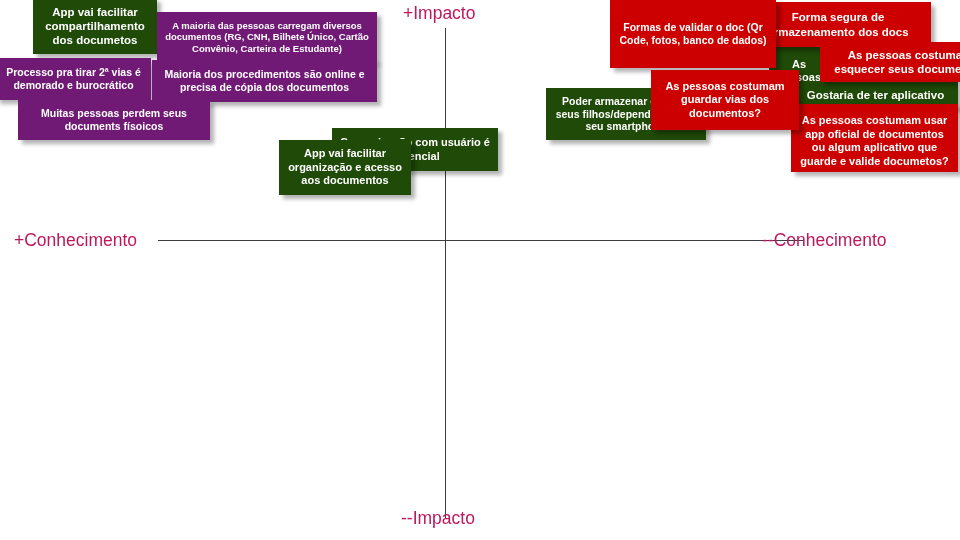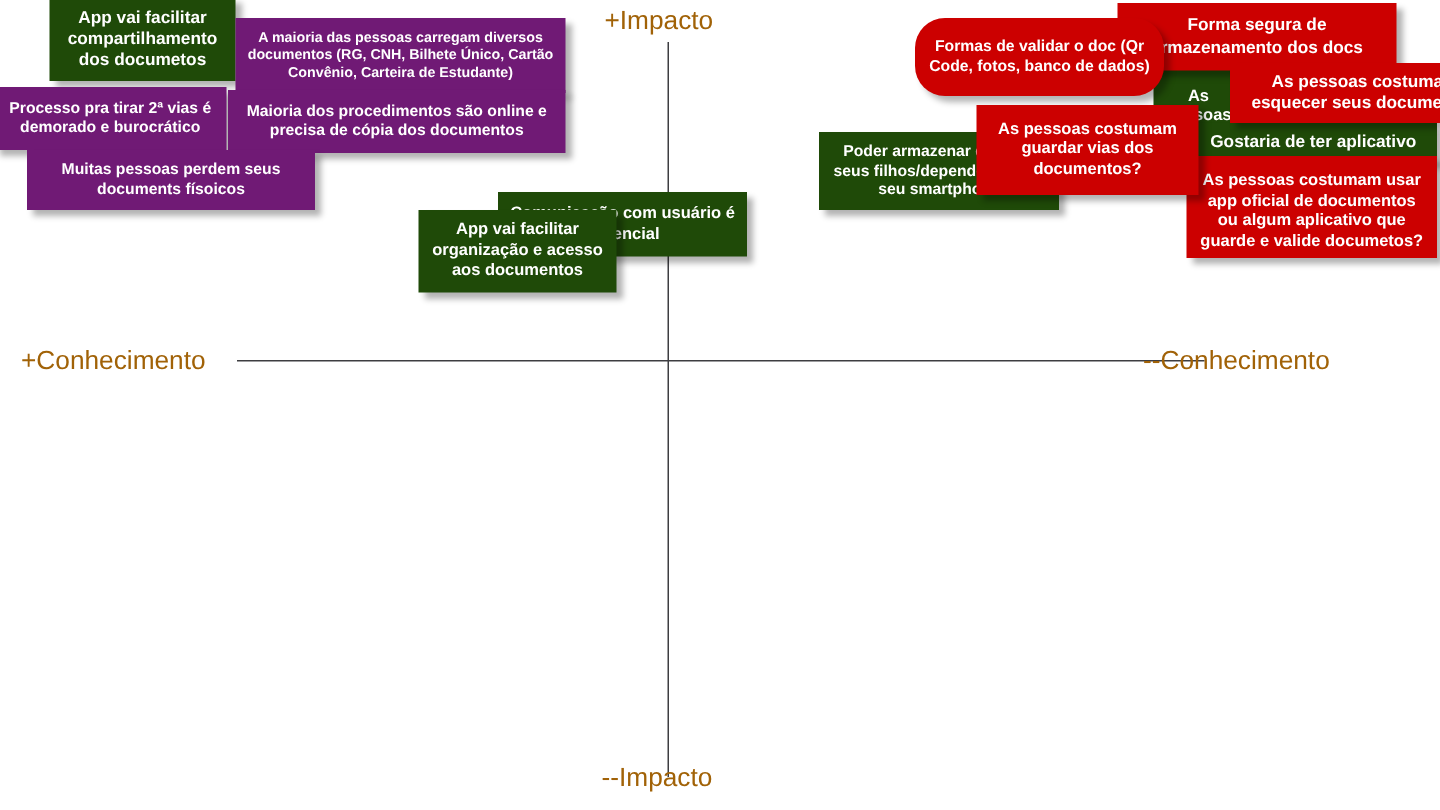--- a/index.html
+++ b/index.html
@@ -29,21 +29,21 @@
     border-top: 1.5px solid #3d3d41;
   }
   .axis-v {
     position: absolute;
     width: 0;
     border-left: 1.5px solid #3d3d41;
   }
   .axis-label {
     position: absolute;
     font-size: 17.5px;
-    color: #a16207;
+    color: #be185d;
     white-space: nowrap;
     letter-spacing: 0px;
   }
 
   
   .note {
     position: absolute;
     box-sizing: border-box;
     color: #ffffff;
     font-weight: bold;
@@ -90,21 +90,21 @@
       </div>
       <div class="note blue" style="left: 18px; top: 100px; width: 192px; height: 40px; font-size: 10.5px; z-index: 6;">
         <span>Muitas pessoas perdem seus documents físoicos</span>
       </div>
       <div class="note green" style="left: 332px; top: 128px; width: 166px; height: 43px; font-size: 11px; z-index: 3;">
         <span>Comunicação com usuário é essencial</span>
       </div>
       <div class="note green" style="left: 279px; top: 140px; width: 132px; height: 55px; font-size: 11px; z-index: 7; text-align: center;">
         <span>App vai facilitar organização e acesso aos documentos</span>
       </div>
-      <div class="note red" style="left: 610px; top: 12px; width: 166px; height: 52px; font-size: 10.5px; z-index: 6; border-radius: 20px;">
+      <div class="note red" style="left: 610px; top: 0; width: 166px; height: 68px; font-size: 10.5px; z-index: 6;">
         <span>Formas de validar o doc (Qr Code, fotos, banco de dados)</span>
       </div>
       <div class="note red" style="left: 745px; top: 2px; width: 186px; height: 45px; font-size: 11.5px; z-index: 5;">
         <span>Forma segura de armazenamento dos docs</span>
       </div>
       <div class="note red" style="left: 820px; top: 42px; width: 180px; height: 40px; font-size: 11.5px; z-index: 7;">
         <span>As pessoas costumam esquecer seus documentos</span>
       </div>
       <div class="note green" style="left: 769px; top: 46px; width: 60px; height: 50px; font-size: 11px; z-index: 4;">
         <span>As pessoas</span>

